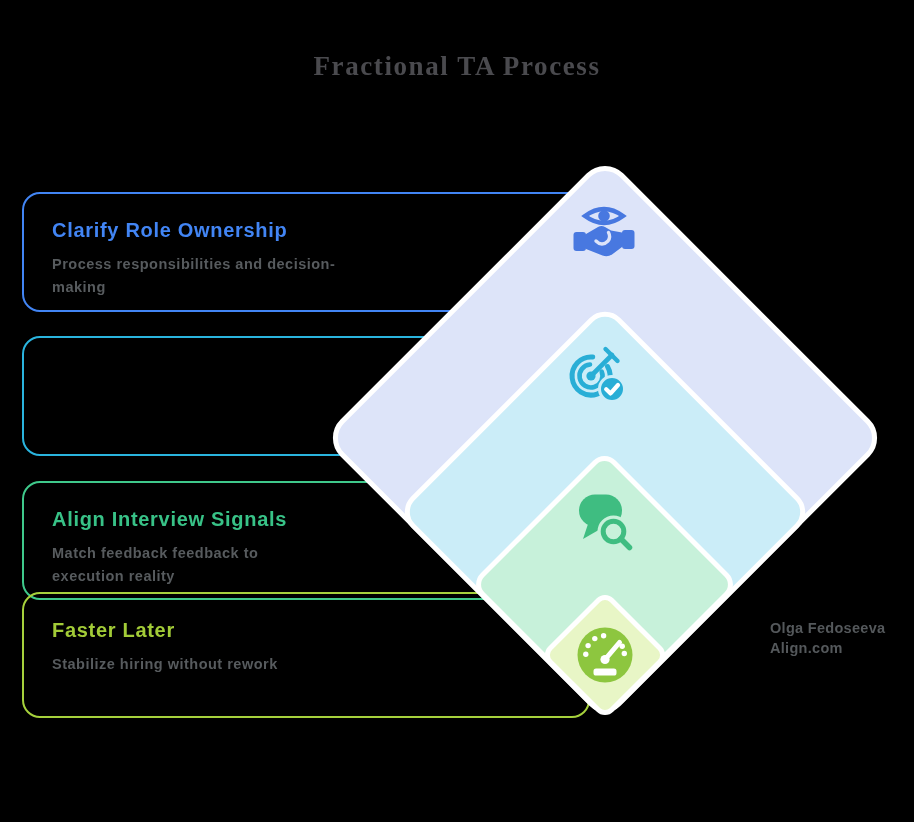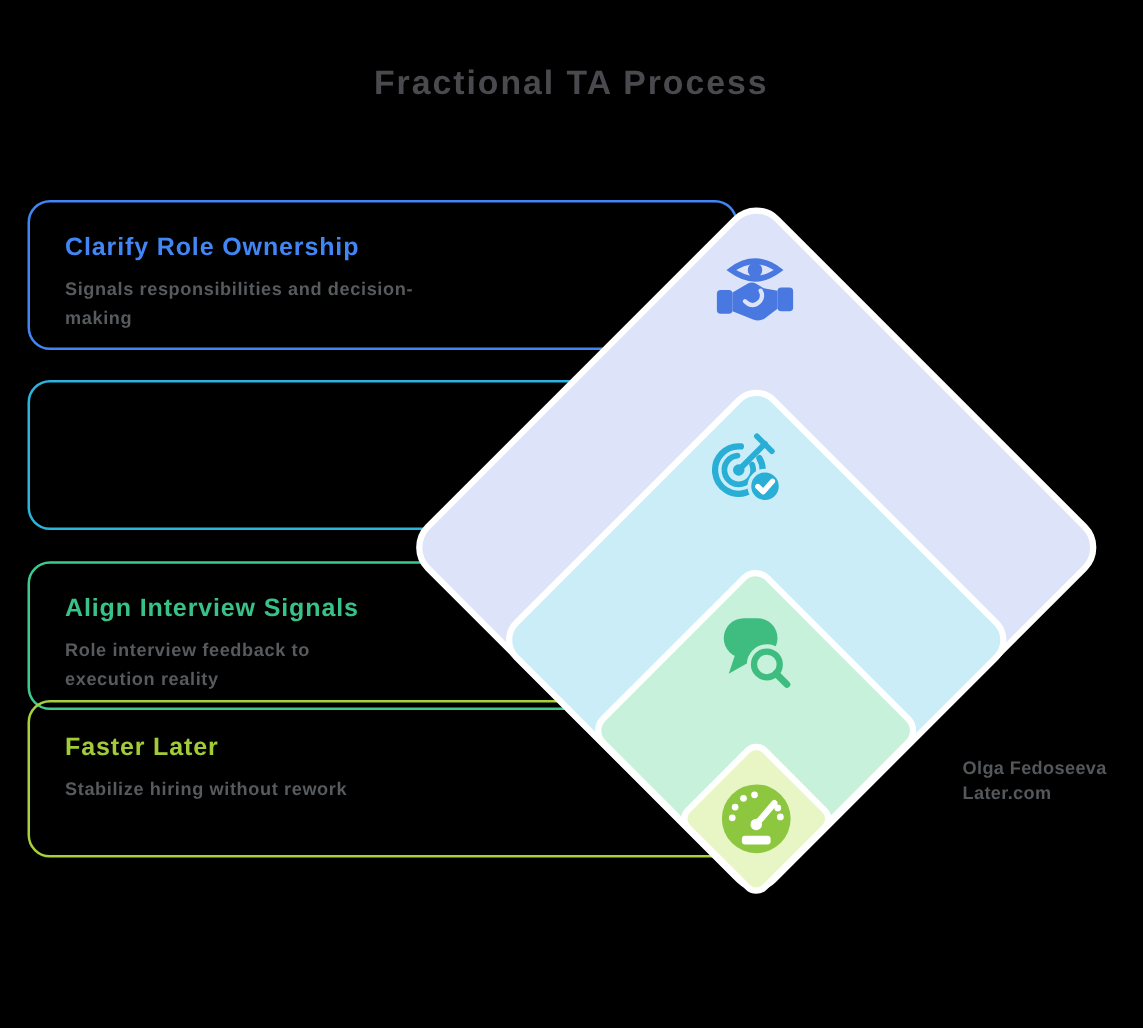--- a/index.html
+++ b/index.html
@@ -2,26 +2,26 @@
 <html><head>
 <meta charset="utf-8">
 <style>
   * { margin:0; padding:0; box-sizing:border-box; }
   html,body { width:914px; height:822px; background:#000; overflow:hidden; }
   body { font-family:"Liberation Sans","DejaVu Sans",sans-serif; position:relative; }
   .stage { position:absolute; top:0; left:0; width:914px; height:822px; background:#000; }
 
   .main-title {
     position:absolute; top:51px; left:0; width:914px; text-align:center;
-    font-size:27px; font-weight:bold; letter-spacing:1.6px; color:#4a4a4e;
+    font-size:27px; font-weight:bold; letter-spacing:1.6px; color:#4a4a4e;font-family:Liberation Serif, serif;
   }
 
   .card {
     position:absolute; left:22px; width:568px; border:2px solid; border-radius:18px;
-    background:transparent; padding:25px 28px 4px 28px; z-index:1;
+    background:transparent; padding:25px 28px 4px 28px; z-index:1;margin-top:32px;
   }
   .card .card-title { font-size:20px; font-weight:bold; letter-spacing:.7px; margin-bottom:11px; }
   .card .card-desc  {
     font-size:14.5px; font-weight:bold; letter-spacing:.5px; color:#575b5e;
     line-height:1.6; white-space:pre-line;
   }
   .card-1 { top:160px; height:120px; border-color:#4285f4; }
   .card-1 .card-title { color:#4285f4; }
   .card-2 { top:304px; height:120px; border-color:#2ab4de; }
   .card-2 .card-title { color:#2aaed6; }
@@ -38,44 +38,44 @@
   .d3 { left:509px; top:489px; width:191px; height:191px; border-radius:16px; background:#c7f1da; }
   .d4 { left:559px; top:609px; width:92px;  height:92px;  border-radius:12px; background:#e8f6c6; }
 
   .step-icon { position:absolute; z-index:3; }
   .icon-1 { left:572px; top:201px; }
   .icon-2 { left:567px; top:344px; }
   .icon-3 { left:572px; top:491px; }
   .icon-4 { left:573px; top:623px; }
 
   .attribution {
-    position:absolute; left:770px; top:605px; z-index:3;
+    position:absolute; left:770px; top:618px; z-index:3;
     font-size:14.5px; font-weight:bold; letter-spacing:.3px;
     color:#54585b; line-height:1.4; white-space:nowrap;
   }
 </style>
 </head>
 <body>
 
 <div class="stage">
 
   <div class="main-title">Fractional TA Process</div>
 
   <div class="card card-1">
     <div class="card-title">Clarify Role Ownership</div>
-    <div class="card-desc">Signals responsibilities and decision-
+    <div class="card-desc">Process responsibilities and decision-
 making</div>
   </div>
 
   <div class="card card-2">
   </div>
 
   <div class="card card-3">
     <div class="card-title">Align Interview Signals</div>
-    <div class="card-desc">Role interview feedback to
+    <div class="card-desc">Match feedback feedback to
 execution reality</div>
   </div>
 
   <div class="card card-4">
     <div class="card-title">Faster Later</div>
     <div class="card-desc">Stabilize hiring without rework</div>
   </div>
 
   <div>
     <div class="diamond d1"></div>
@@ -136,16 +136,16 @@
         <circle cx="51.3" cy="30.5" r="2.7"></circle>
       </g>
       <path d="M32 36.5 L46.5 19.5" stroke="#fff" stroke-width="5" stroke-linecap="round"></path>
       <circle cx="32" cy="36.5" r="4.6" fill="#fff"></circle>
       <rect x="20.5" y="45.5" width="23" height="7" rx="2.6" fill="#fff"></rect>
     </svg>
   </div>
 
   <div class="attribution">
     <div>Olga Fedoseeva</div>
-    <div>Later.com</div>
+    <div>Align.com</div>
   </div>
 
 </div>
 
 </body></html>

